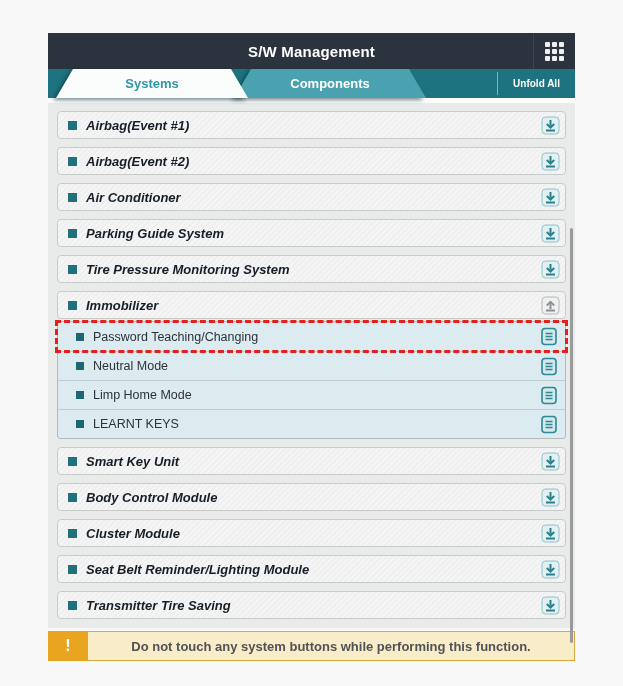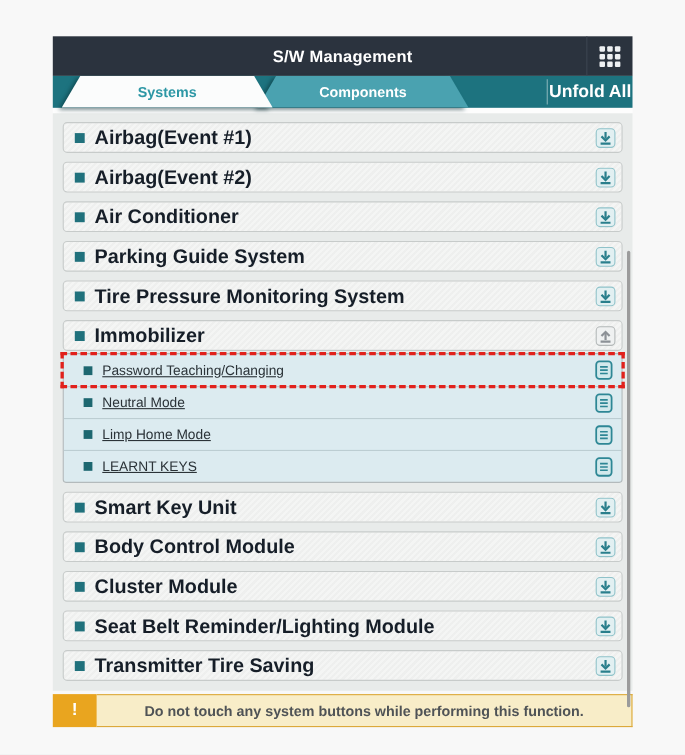--- a/index.html
+++ b/index.html
@@ -70,21 +70,21 @@
   .tab-wrap.w-components { left: 186px; width: 192px; z-index: 1; }
   .tab.active { background: #fbfcfc; color: #2d97a5; width:100%; height:100%; }
   .tab.inactive { background: #4aa2b0; color: #ffffff; width:100%; height:100%; }
   .unfold-btn {
     position: absolute;
     right: 0; top: 3px; bottom: 3px;
     width: 78px;
     display: flex; align-items: center; justify-content: center;
     color: #fff;
     font-weight: bold;
-    font-size: 16px;
+    font-size: 10px;
     border-left: 1px solid rgba(255,255,255,.45);
     cursor: pointer;
     z-index: 4;
   }
   .tab-strip { height: 5px; background: #fdfdfd; }
 
   
   .content {
     background: #e8ebea;
     padding: 8px 9px 9px 9px;
@@ -106,22 +106,23 @@
   .sys-row:last-child { margin-bottom: 0; }
   .bullet {
     width: 9px; height: 9px;
     background: #20717c;
     margin-right: 9px;
     flex: 0 0 auto;
   }
   .sys-label {
     flex: 1;
     font-weight: bold;
-    font-size: 18px;
+    font-size: 13px;
     color: #161e28;
+    font-style: italic;
   }
   .row-icon { width: 19px; height: 19px; flex: 0 0 auto; }
   .row-icon svg { display: block; }
 
   .sub-group {
     border: 1px solid #b3babc;
     border-radius: 3px;
     background: #dcebf0;
     margin: -6px 0 8px 0;
     position: relative;
@@ -139,21 +140,20 @@
   .sub-bullet {
     width: 8px; height: 8px;
     background: #1d6770;
     margin-right: 9px;
     flex: 0 0 auto;
   }
   .sub-label {
     flex: 1;
     font-size: 12.5px;
     color: #2b3338;
-    text-decoration: underline;
   }
   .sub-row.selected::after {
     content: "";
     position: absolute;
     inset: -2px -3px;
     border: 3px dashed #e1211c;
     pointer-events: none;
     z-index: 5;
   }
   .scrollbar {

